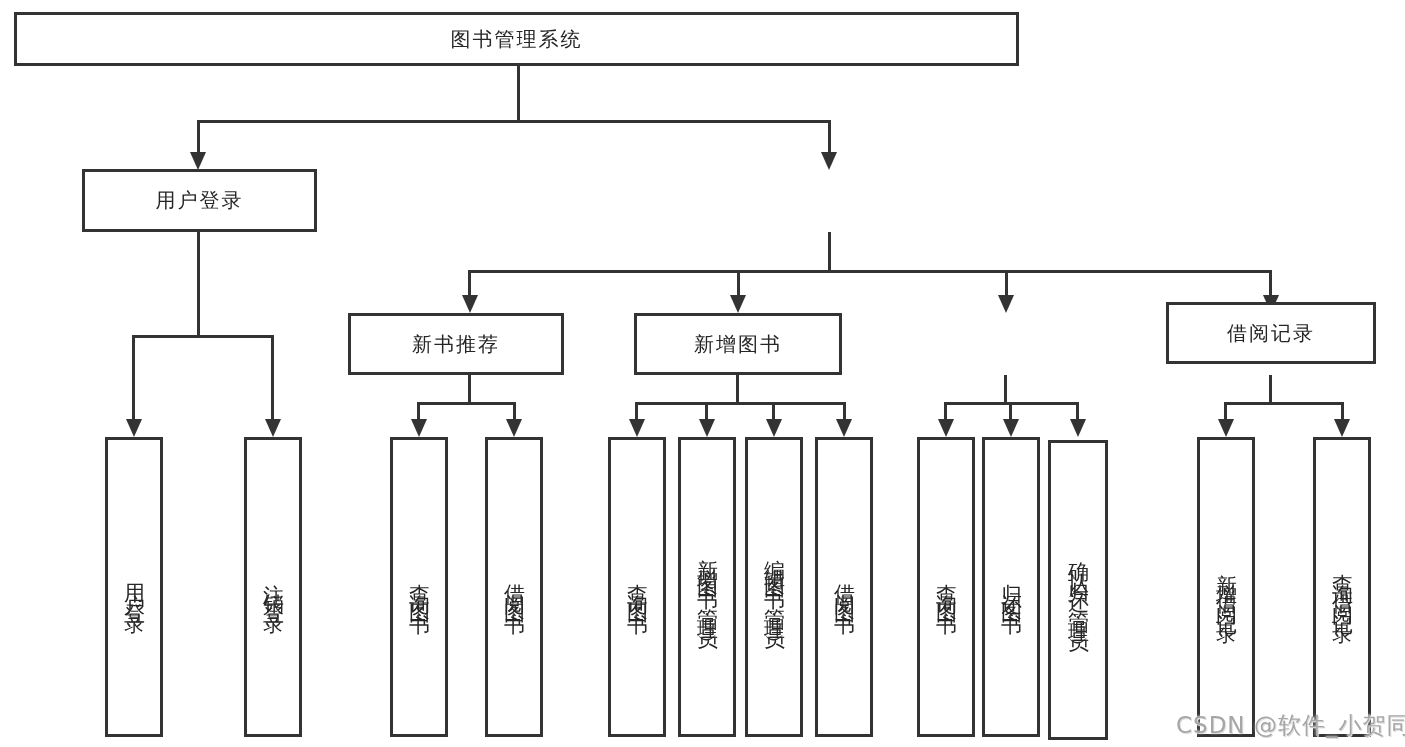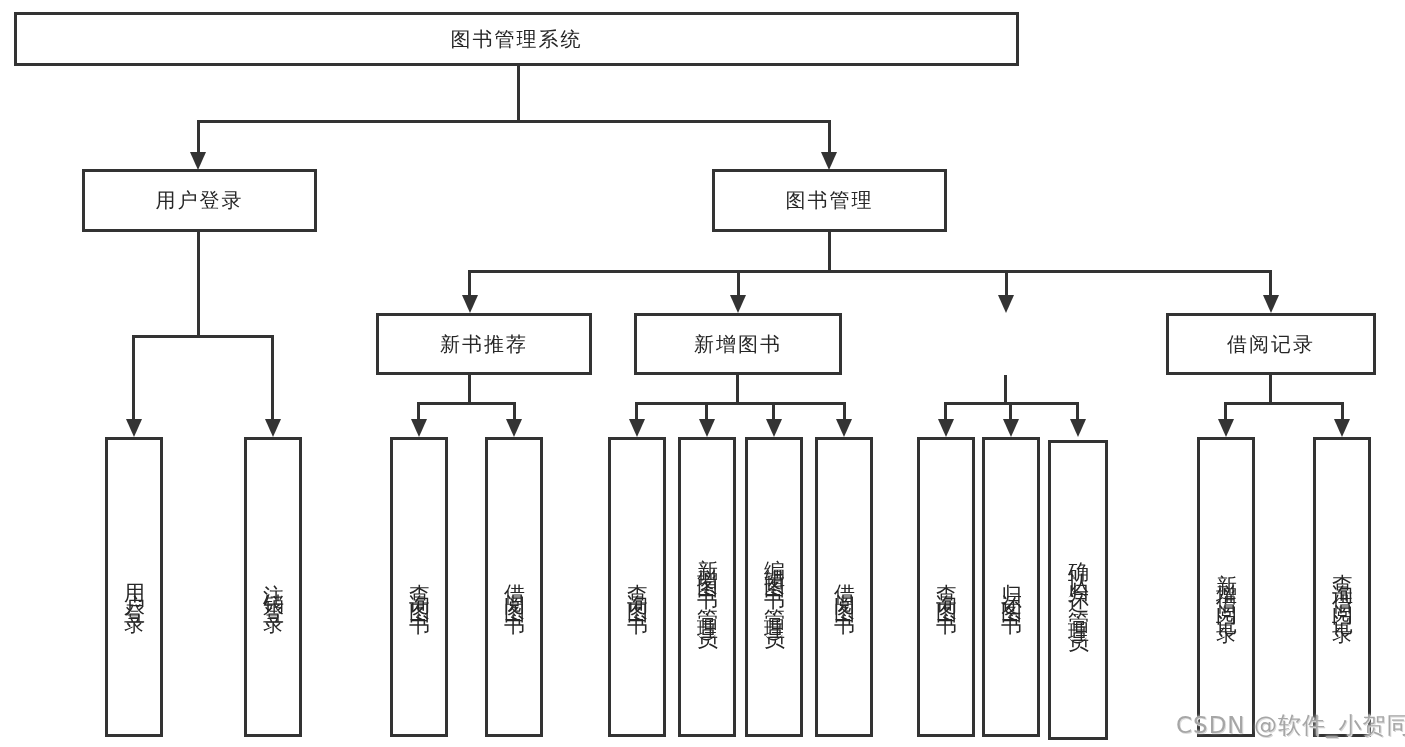--- a/index.html
+++ b/index.html
@@ -84,49 +84,46 @@
   <div class="vline" style="left:517px; top:66px; height:54px;"></div>
   <div class="hline" style="left:197px; top:120px; width:634px;"></div>
   <div class="vline" style="left:197px; top:120px; height:32px;"></div>
   <div class="arrow" style="left:190px; top:152px;"></div>
   <div class="vline" style="left:828px; top:120px; height:32px;"></div>
   <div class="arrow" style="left:821px; top:152px;"></div>
 
   <div class="node" style="left:82px; top:169px; width:235px; height:63px;">
     <span>用户登录</span>
   </div>
-  <div class="node" style="left:712px; top:169px; width:235px; height:63px;">
-    <span>图书管理</span>
-  </div>
 
   <div class="vline" style="left:197px; top:232px; height:103px;"></div>
   <div class="hline" style="left:132px; top:335px; width:142px;"></div>
   <div class="vline" style="left:132px; top:335px; height:84px;"></div>
   <div class="arrow" style="left:126px; top:419px;"></div>
   <div class="vline" style="left:271px; top:335px; height:84px;"></div>
   <div class="arrow" style="left:265px; top:419px;"></div>
 
   <div class="vline" style="left:828px; top:232px; height:38px;"></div>
   <div class="hline" style="left:468px; top:270px; width:804px;"></div>
   <div class="vline" style="left:468px; top:270px; height:25px;"></div>
   <div class="arrow" style="left:462px; top:295px;"></div>
   <div class="vline" style="left:737px; top:270px; height:25px;"></div>
   <div class="arrow" style="left:730px; top:295px;"></div>
   <div class="vline" style="left:1005px; top:270px; height:25px;"></div>
   <div class="arrow" style="left:998px; top:295px;"></div>
   <div class="vline" style="left:1269px; top:270px; height:25px;"></div>
   <div class="arrow" style="left:1263px; top:295px;"></div>
 
-  <div class="node" style="left:376px; top:313px; width:216px; height:62px;">
+  <div class="node" style="left:348px; top:313px; width:216px; height:62px;">
     <span>新书推荐</span>
   </div>
   <div class="node" style="left:634px; top:313px; width:208px; height:62px;">
     <span>新增图书</span>
   </div>
-  <div class="node" style="left:1166px; top:313px; width:210px; height:62px;">
+  <div class="node" style="left:1166px; top:302px; width:210px; height:62px;">
     <span>借阅记录</span>
   </div>
 
   <div class="vline" style="left:468px; top:375px; height:27px;"></div>
   <div class="hline" style="left:417px; top:402px; width:99px;"></div>
   <div class="vline" style="left:417px; top:402px; height:17px;"></div>
   <div class="arrow" style="left:411px; top:419px;"></div>
   <div class="vline" style="left:513px; top:402px; height:17px;"></div>
   <div class="arrow" style="left:506px; top:419px;"></div>
 

